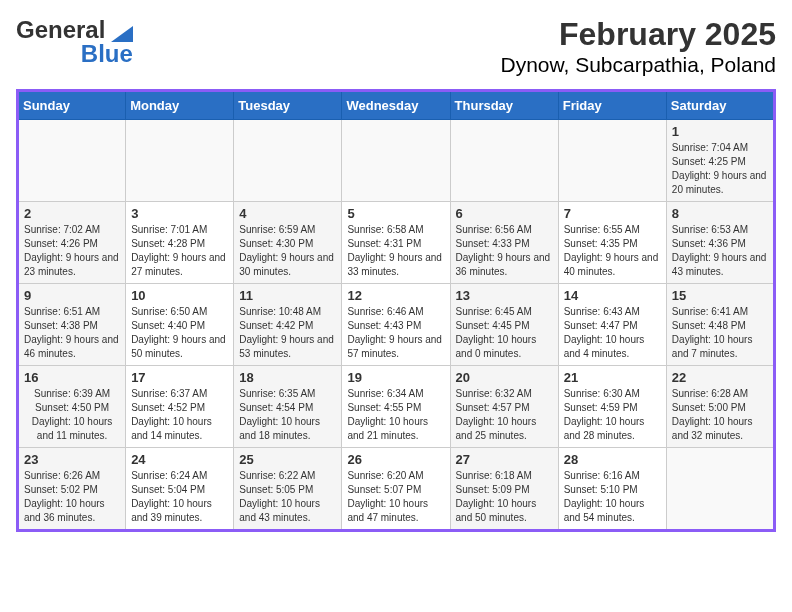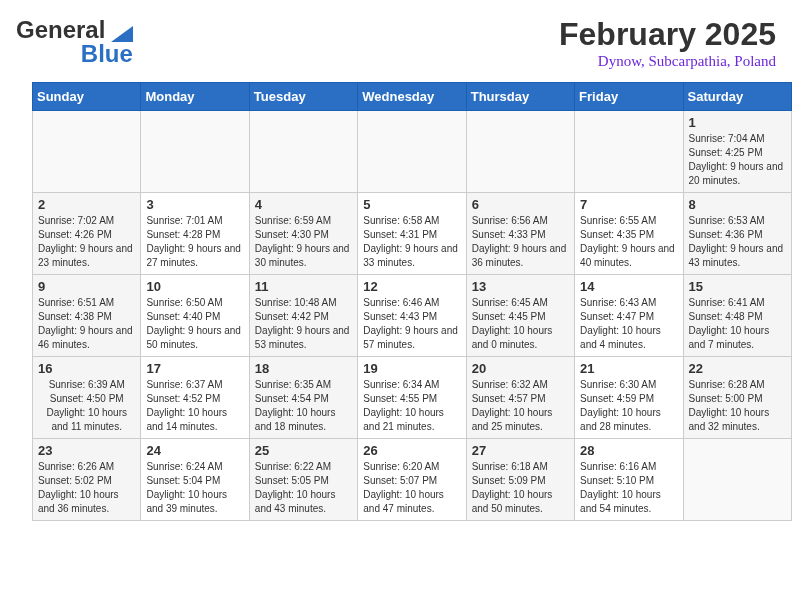--- a/index.html
+++ b/index.html
@@ -23,29 +23,27 @@
     }
     .title-block {
       text-align: right;
     }
     .month-title {
       font-size: 32px;
       font-weight: bold;
       color: #333;
     }
     .location {
-      font-size: 15px;
-      color: #6d28d9;
-      font-family: Liberation Serif, serif;
+      font-size: 21px;
+      color: #000000;
     }
     .calendar {
       width: 100%;
       border-collapse: collapse;
-      border: 1px solid #8b5cf6;
-      margin-left: 16px;
+      border: 3px solid #8b5cf6;
     }
     .calendar th {
       background: #2a6fc4;
       color: #fff;
       font-size: 13px;
       font-weight: bold;
       padding: 6px 4px;
       text-align: left;
       border: 1px solid #1a5fb0;
     }

